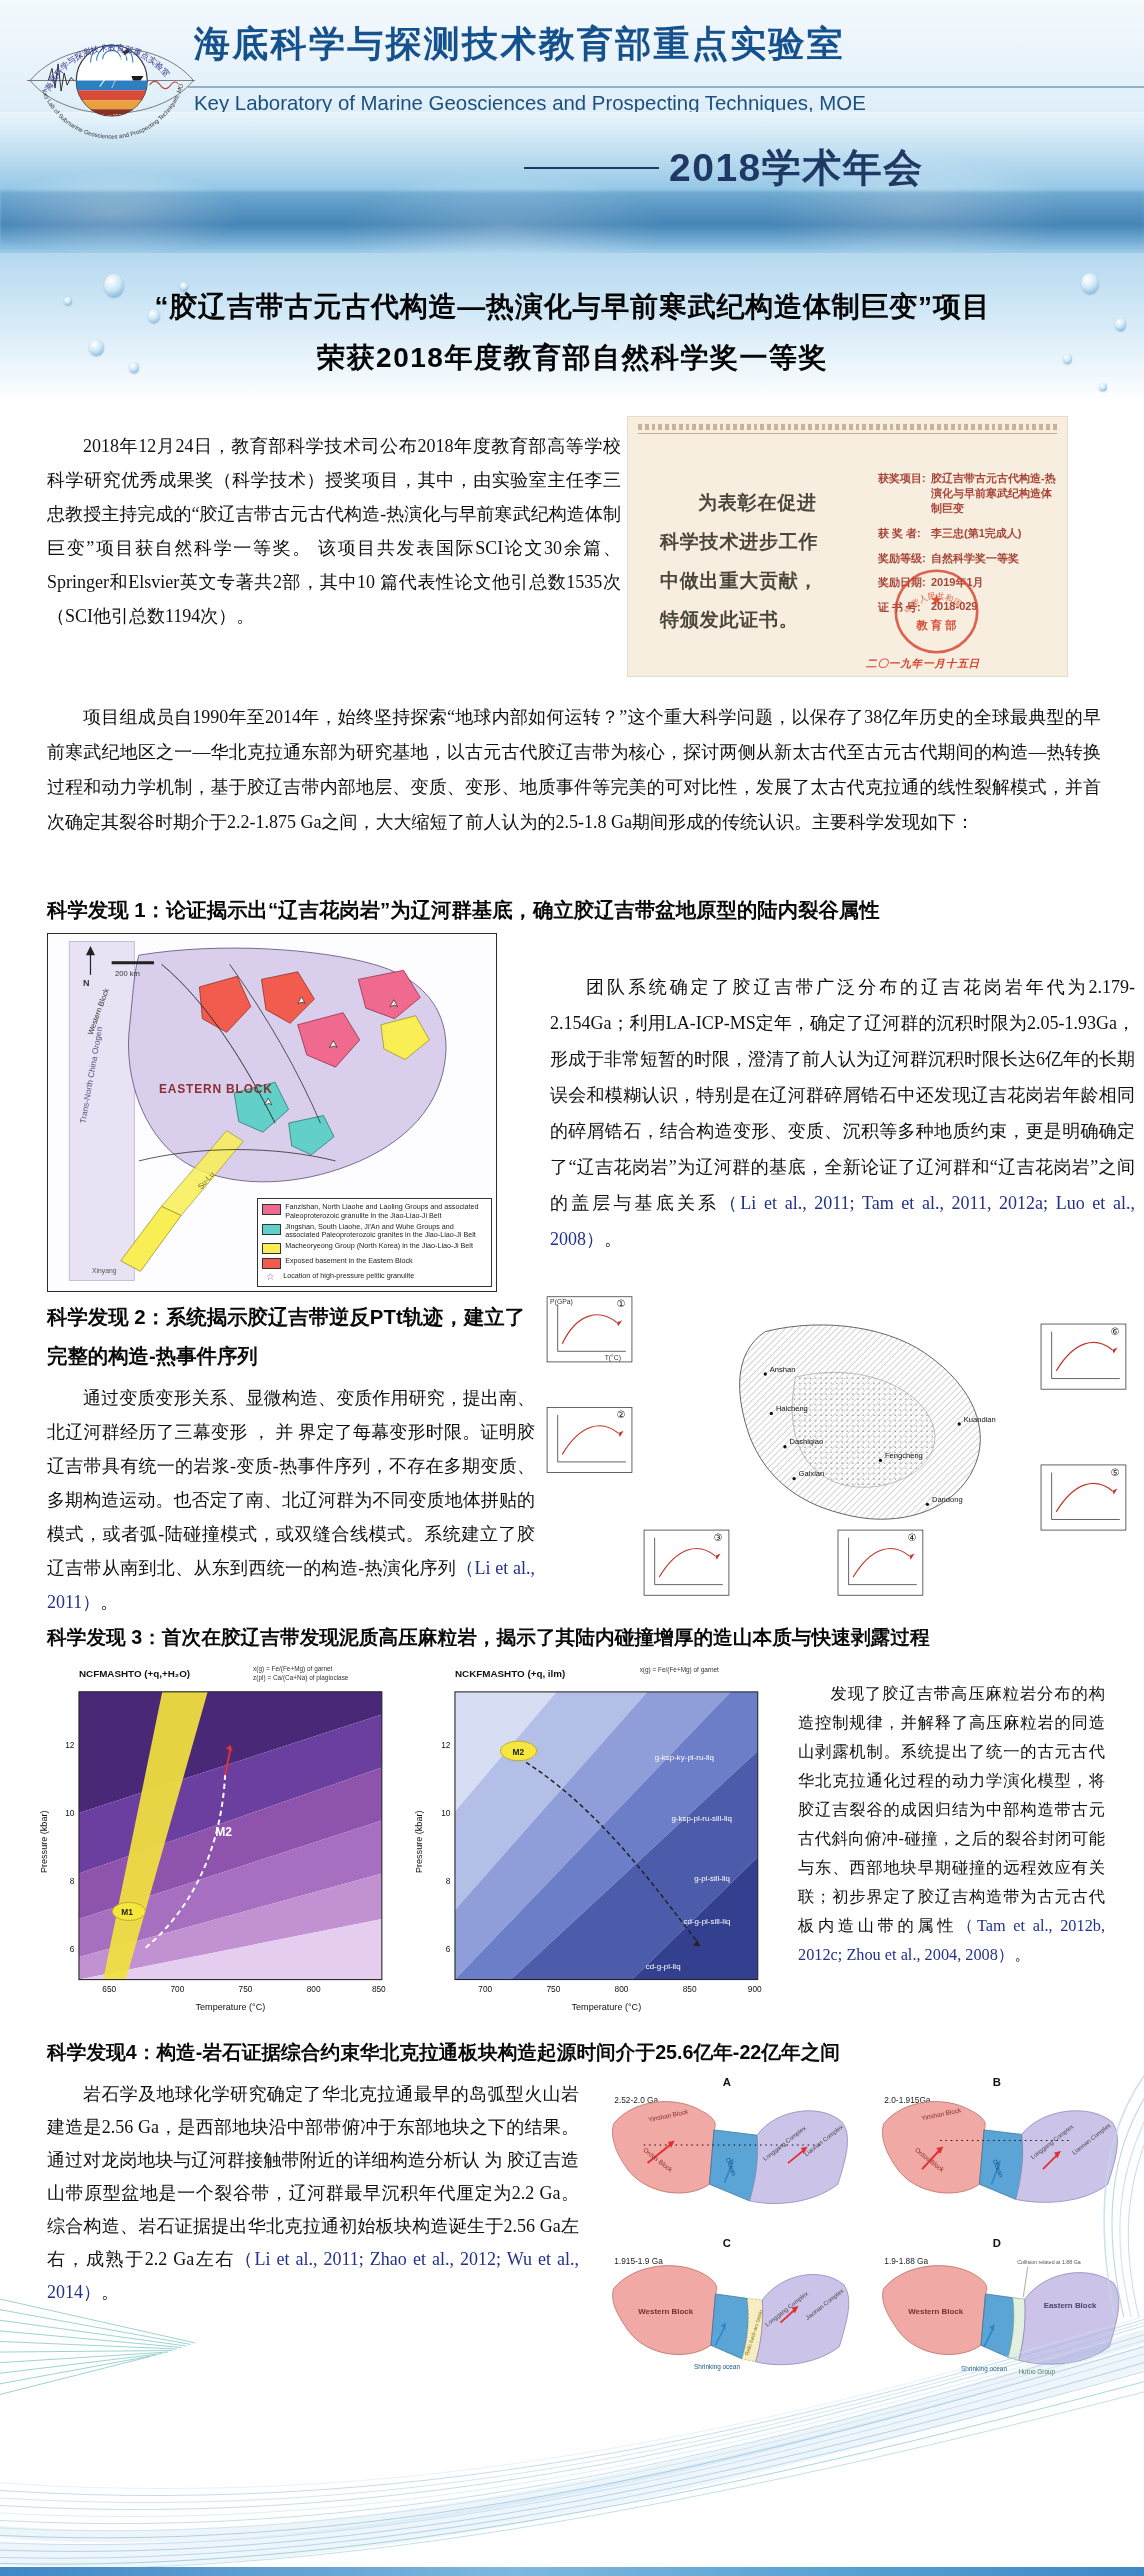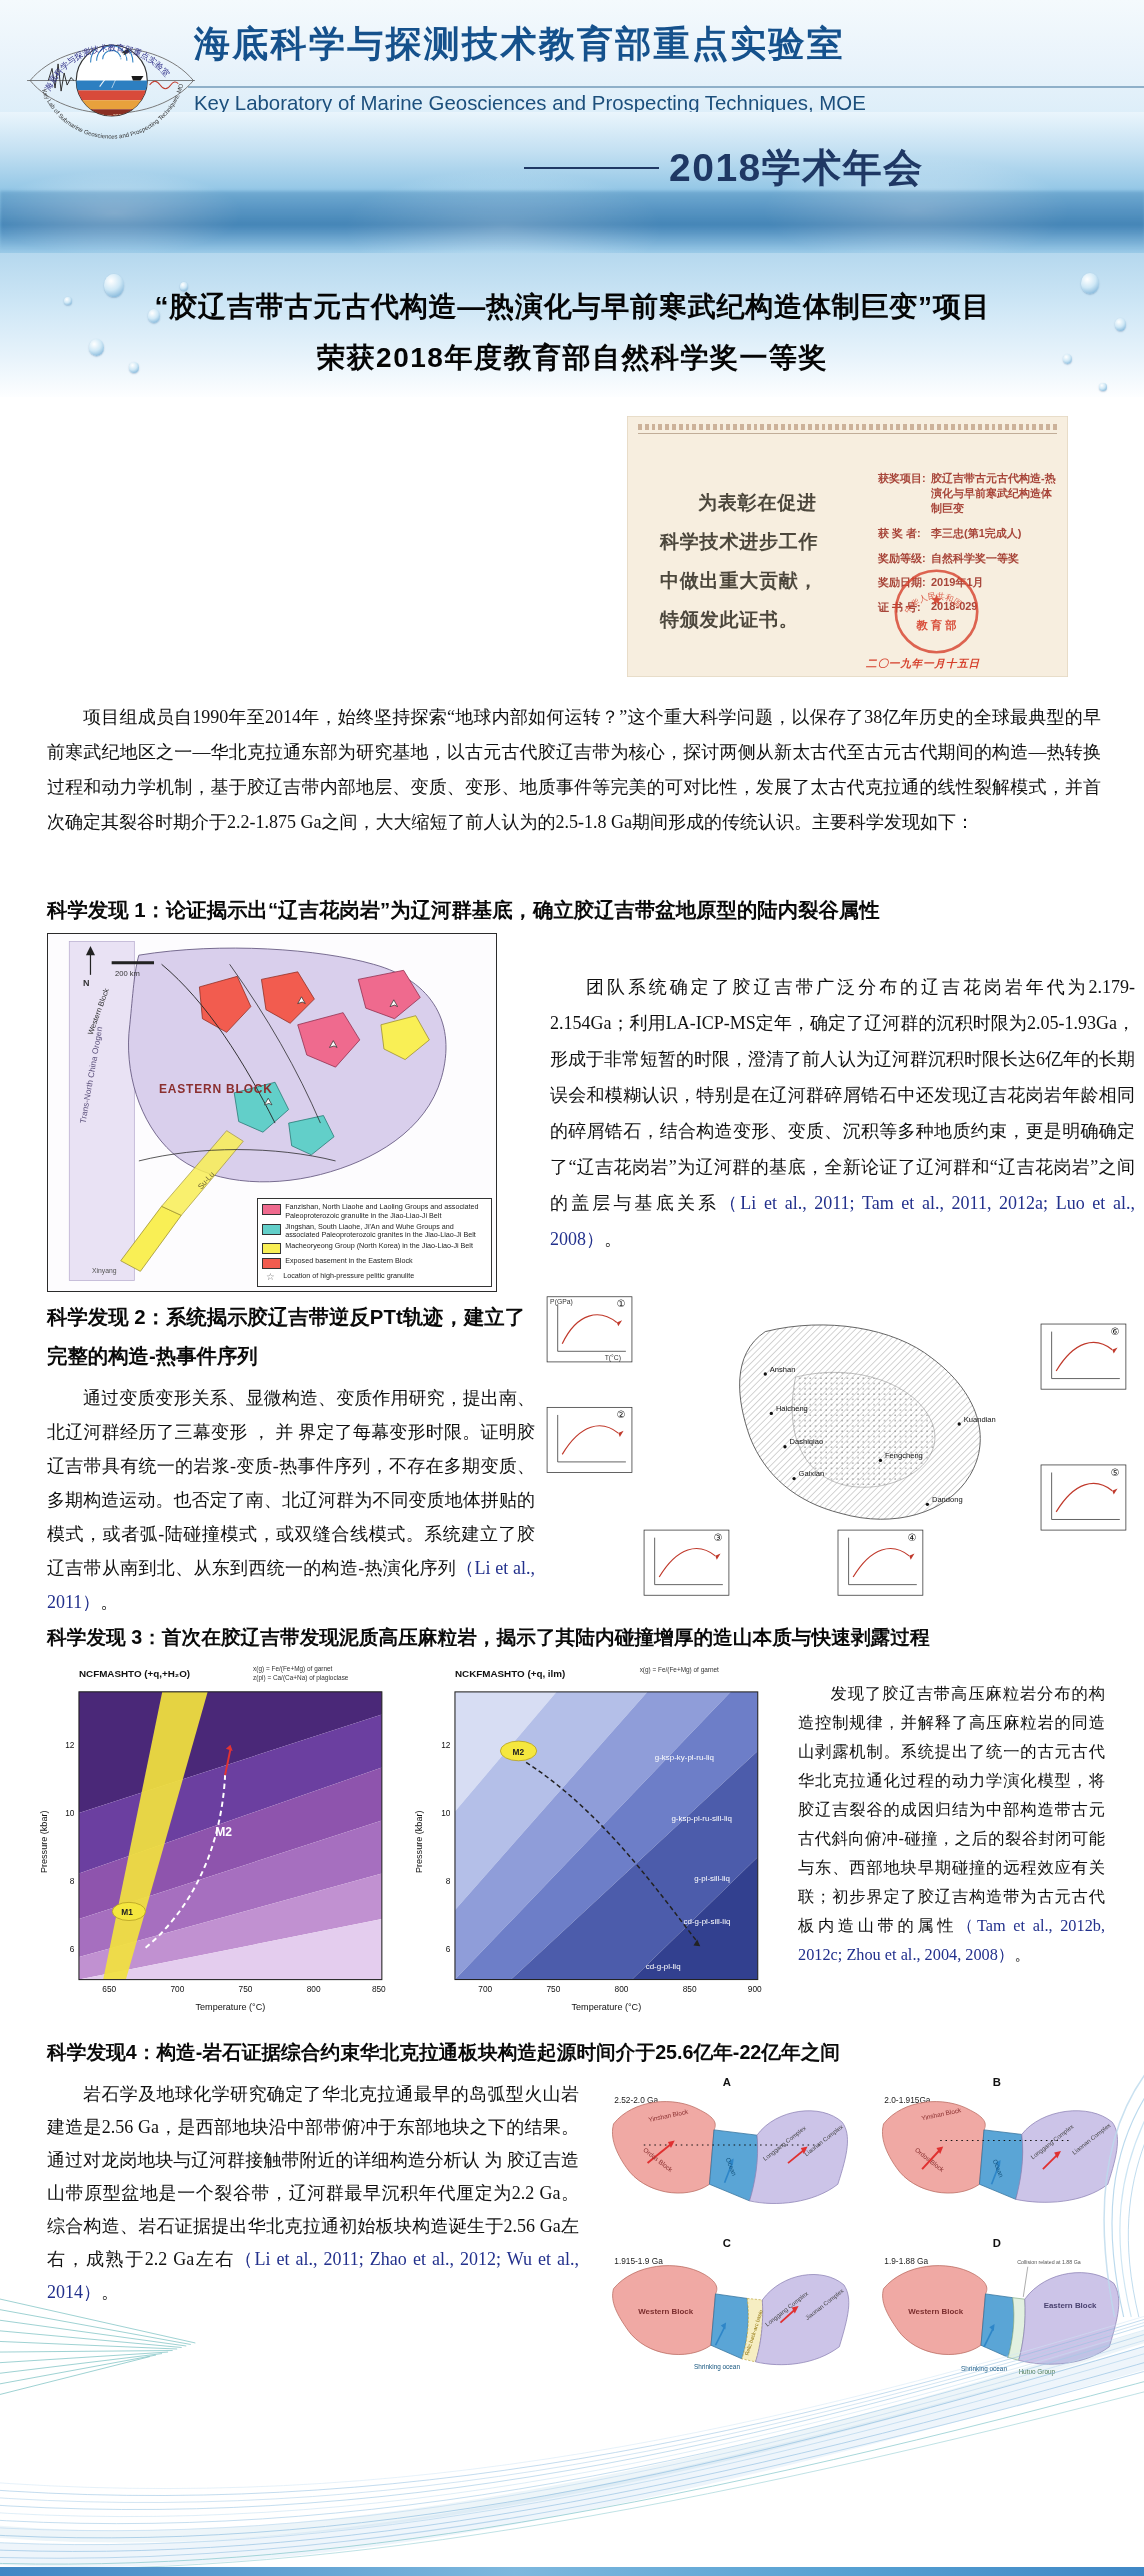--- a/index.html
+++ b/index.html
@@ -162,20 +162,21 @@
   <div class="abs drop" style="left:180px;top:282px;width:8.3px;height:9px"></div>
   <div class="abs drop" style="left:64px;top:297px;width:7.6px;height:8.3px"></div>
   <div class="abs drop" style="left:1081px;top:273px;width:18px;height:21px"></div>
   <div class="abs drop" style="left:1115px;top:318px;width:11.4px;height:13px"></div>
   <div class="abs drop" style="left:1063px;top:354px;width:9px;height:9.8px"></div>
   <div class="abs drop" style="left:1099px;top:383px;width:7.6px;height:8.3px"></div>
 
   <div class="abs main-title sans">“胶辽吉带古元古代构造—热演化与早前寒武纪构造体制巨变”项目</div>
   <div class="abs main-sub sans">荣获2018年度教育部自然科学奖一等奖</div>
 
+  <div class="abs para p1">2018年12月24日，教育部科学技术司公布2018年度教育部高等学校科学研究优秀成果奖（科学技术）授奖项目，其中，由实验室主任李三忠教授主持完成的“胶辽吉带古元古代构造-热演化与早前寒武纪构造体制巨变”项目获自然科学一等奖。 该项目共发表国际SCI论文30余篇、Springer和Elsvier英文专著共2部，其中10 篇代表性论文他引总数1535次（SCI他引总数1194次）。</div>
 
   <div class="abs cert">
     <div class="cert-trim"></div>
     <div class="cert-trim2"></div>
     <div class="cert-motto">为表彰在促进科学技术进步工作中做出重大贡献，特颁发此证书。</div>
     <div class="cert-fields">
       <div class="cert-row">
         <span class="cert-label">获奖项目:</span>
         <span class="cert-value">胶辽吉带古元古代构造-热演化与早前寒武纪构造体制巨变</span>
       </div>

